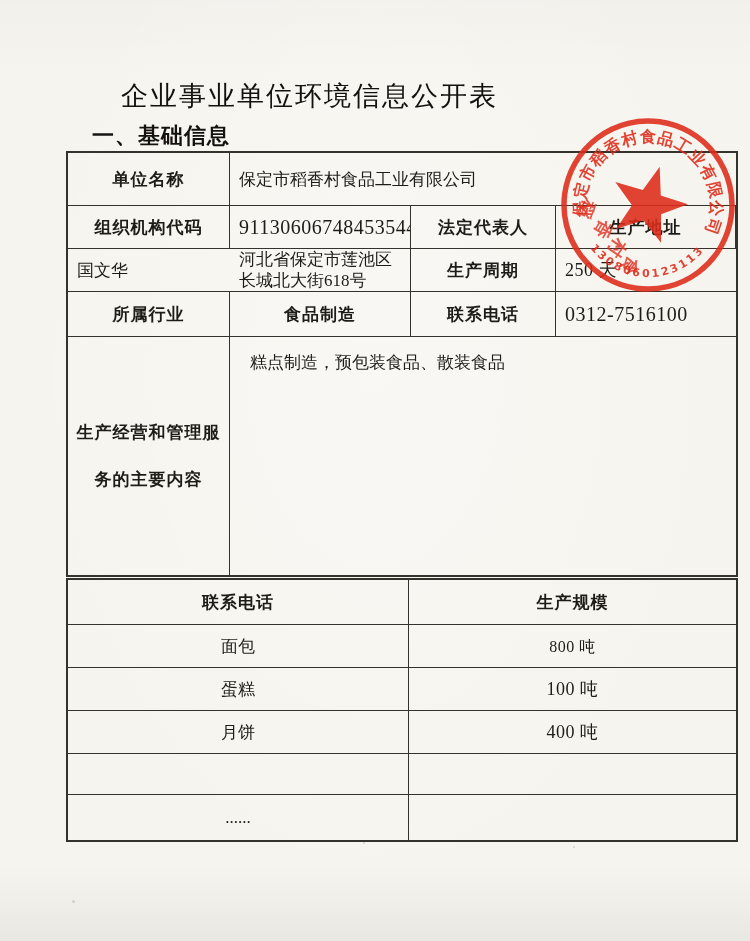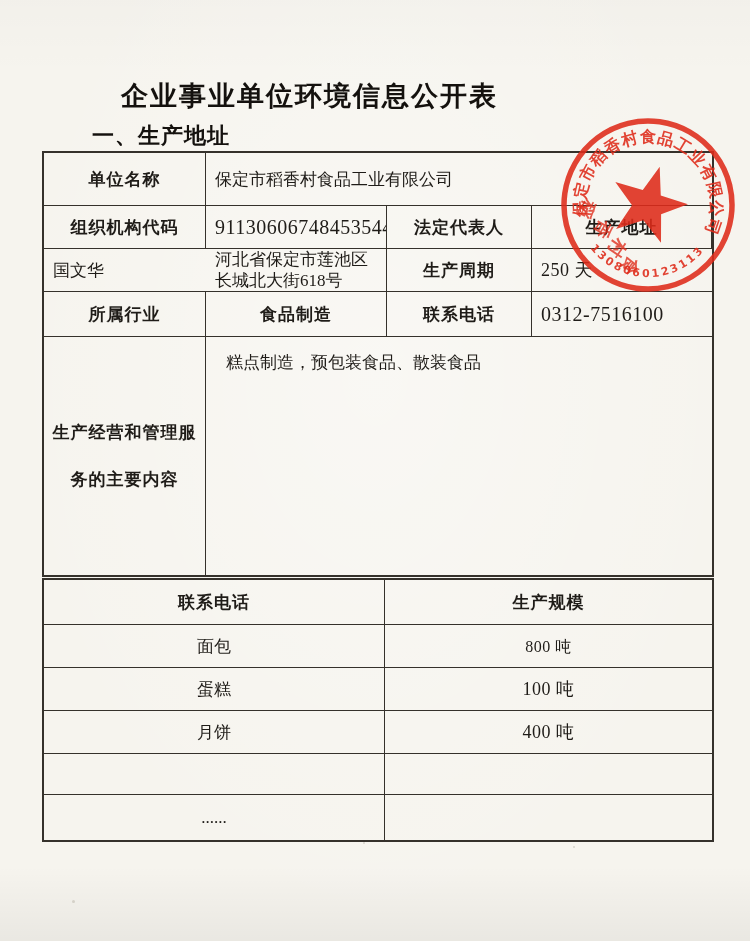--- a/index.html
+++ b/index.html
@@ -10,27 +10,27 @@
     color:#1f1c18;
   }
   .paper-shade{
     position:absolute;inset:0;pointer-events:none;
     background:
       radial-gradient(ellipse at 50% 40%, rgba(255,255,255,0.35), rgba(0,0,0,0) 70%),
       linear-gradient(180deg, rgba(0,0,0,0.015), rgba(0,0,0,0) 8%, rgba(0,0,0,0) 92%, rgba(0,0,0,0.05));
   }
   .doc-title{
     position:absolute;left:0;top:78px;width:619px;
-    text-align:center;font-size:27px;font-weight:bold;letter-spacing:2px;color:#14110e;
+    text-align:center;font-size:27px;font-weight:normal;letter-spacing:2px;color:#14110e;
   }
   .section-heading{
     position:absolute;left:92px;top:121px;
     font-size:22px;font-weight:bold;letter-spacing:1px;color:#14110e;
   }
-  .tbl{position:absolute;display:grid;border:2.2px solid #35312b;background:transparent;}
+  .tbl{position:absolute;display:grid;border:2.2px solid #35312b;background:transparent;margin-left:24px;}
   #basic-table{left:42px;top:151px;width:668px;height:422px;
     grid-template-columns:162px 181px 145px 180px;
     grid-template-rows:53px 43px 43px 45px 238px;}
   #products-table{left:42px;top:578px;width:668px;height:260px;
     grid-template-columns:341px 327px;
     grid-template-rows:45px 43px 43px 43px 41px 45px;}
   .cell{
     border-right:1.6px solid #35312b;border-bottom:1.6px solid #35312b;
     display:flex;align-items:center;justify-content:center;
     font-size:17px;line-height:21px;white-space:pre-line;
@@ -54,21 +54,21 @@
     opacity:0.78;pointer-events:none;
   }
   .speck{position:absolute;border-radius:50%;background:#b9b4a8;opacity:.5;}
 </style>
 </head>
 <body>
 
 <div class="paper-shade"></div>
 
 <div class="doc-title">企业事业单位环境信息公开表</div>
-<div class="section-heading">一、生产地址</div>
+<div class="section-heading">一、基础信息</div>
 
 <div class="tbl" id="basic-table">
 
   <div class="cell lab">单位名称</div>
   <div class="cell span3 no-r left">保定市稻香村食品工业有限公司</div>
 
   <div class="cell lab">组织机构代码</div>
   <div class="cell left num">911306067484535449</div>
   <div class="cell lab">法定代表人</div>
   <div class="cell lab">生产地址</div>

